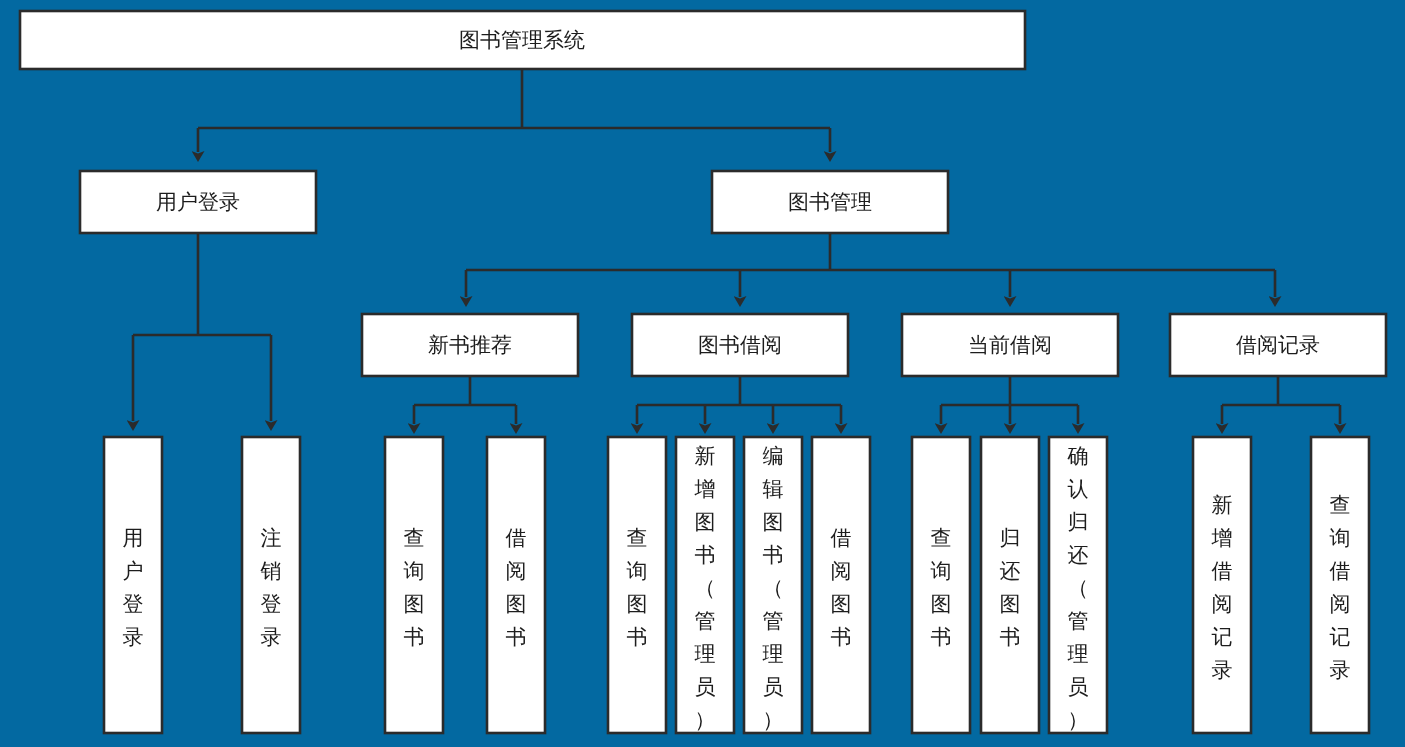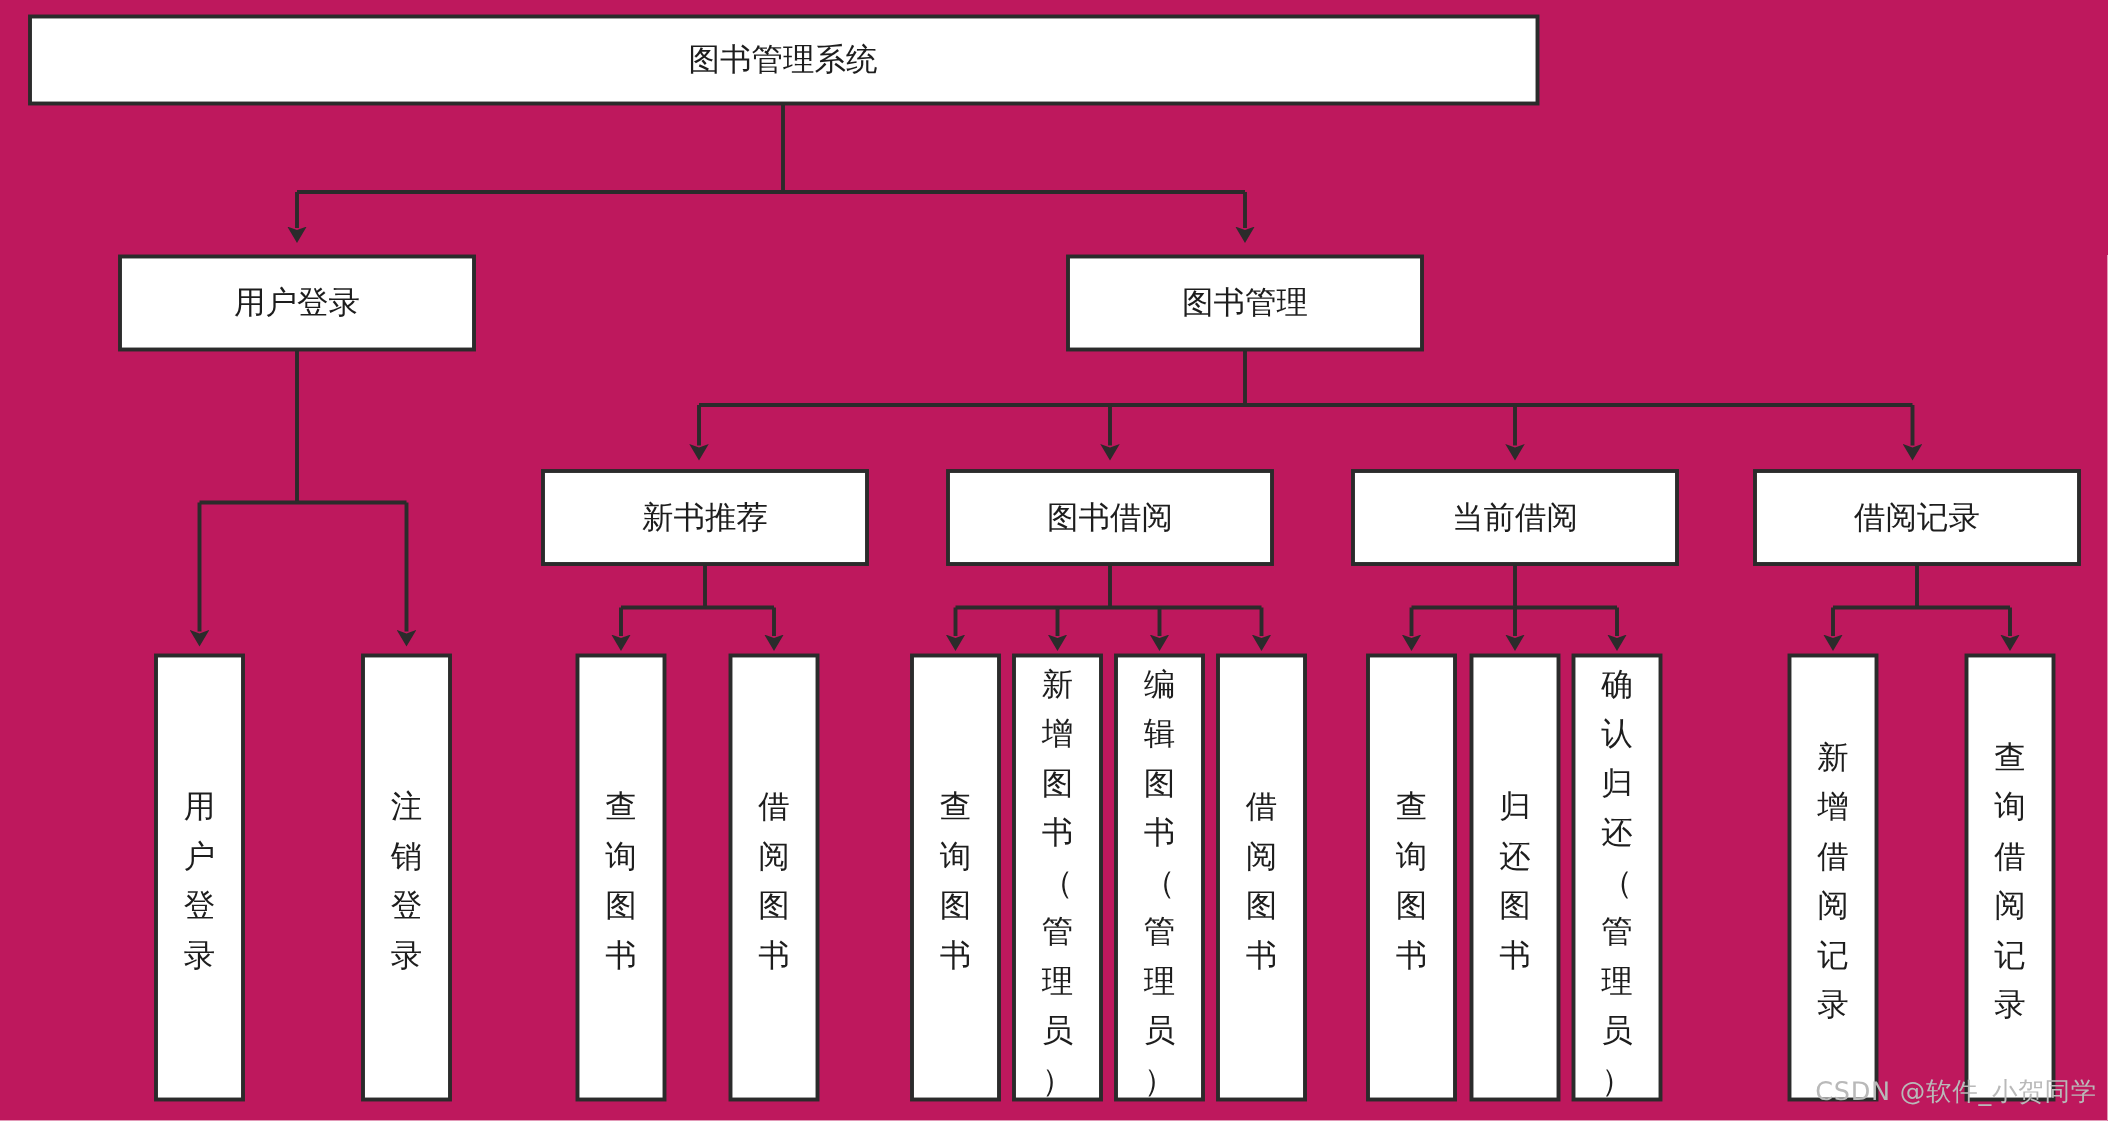--- a/index.html
+++ b/index.html
@@ -7,21 +7,21 @@
     padding: 0;
     background: #ffffff;
   }
   body {
     font-family: "DejaVu Sans", "Liberation Sans", sans-serif;
   }
   #diagram-root {
     position: relative;
     width: 1405px;
     height: 747px;
-    background: #be185d;
+    background: #0369a1;
     overflow: hidden;
   }
   svg.canvas {
     position: absolute;
     left: 0;
     top: 0;
     width: 1405px;
     height: 747px;
   }
   .node-box {
@@ -213,15 +213,14 @@
         <text class="node-label-v" x="841" y="544.74"><tspan x="841">借</tspan><tspan x="841" dy="33">阅</tspan><tspan x="841" dy="33">图</tspan><tspan x="841" dy="33">书</tspan></text>
         <text class="node-label-v" x="941" y="544.74"><tspan x="941">查</tspan><tspan x="941" dy="33">询</tspan><tspan x="941" dy="33">图</tspan><tspan x="941" dy="33">书</tspan></text>
         <text class="node-label-v" x="1010" y="544.74"><tspan x="1010">归</tspan><tspan x="1010" dy="33">还</tspan><tspan x="1010" dy="33">图</tspan><tspan x="1010" dy="33">书</tspan></text>
         <text class="node-label-v" x="1078" y="463"><tspan x="1078">确</tspan><tspan x="1078" dy="33">认</tspan><tspan x="1078" dy="33">归</tspan><tspan x="1078" dy="33">还</tspan><tspan x="1078" dy="33" transform="rotate(90 1078 588)">（</tspan><tspan x="1078" dy="33">管</tspan><tspan x="1078" dy="33">理</tspan><tspan x="1078" dy="33">员</tspan><tspan x="1078" dy="33" transform="rotate(90 1078 720)">）</tspan></text>
         <text class="node-label-v" x="1222" y="511.74"><tspan x="1222">新</tspan><tspan x="1222" dy="33">增</tspan><tspan x="1222" dy="33">借</tspan><tspan x="1222" dy="33">阅</tspan><tspan x="1222" dy="33">记</tspan><tspan x="1222" dy="33">录</tspan></text>
         <text class="node-label-v" x="1340" y="511.74"><tspan x="1340">查</tspan><tspan x="1340" dy="33">询</tspan><tspan x="1340" dy="33">借</tspan><tspan x="1340" dy="33">阅</tspan><tspan x="1340" dy="33">记</tspan><tspan x="1340" dy="33">录</tspan></text>
       </g>
 
   </svg>
 
-  <div class="watermark">CSDN @软件_小贺同学</div>
 
 </div>
 
 </body></html>

